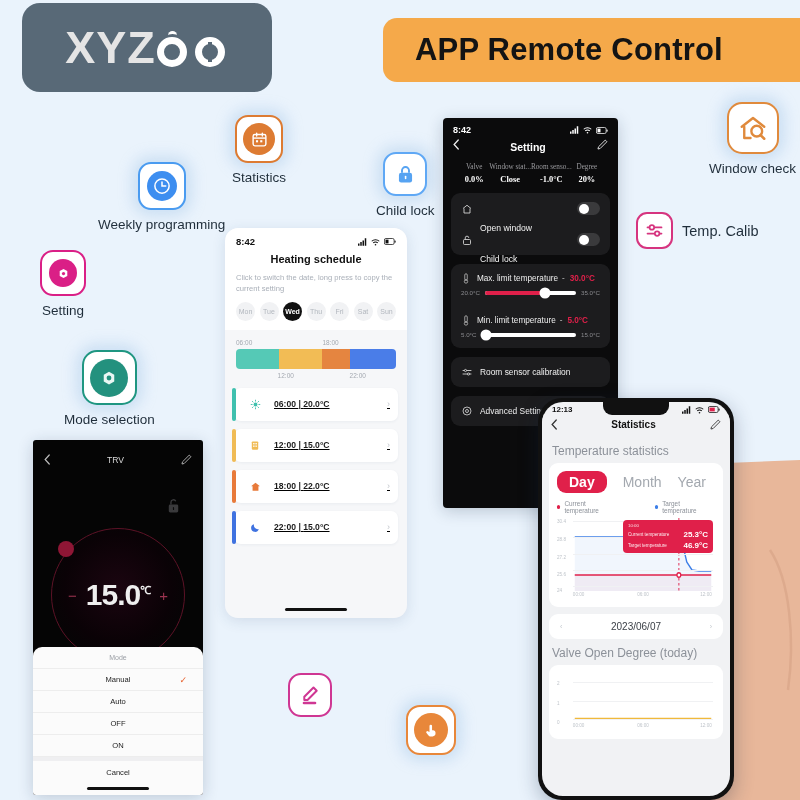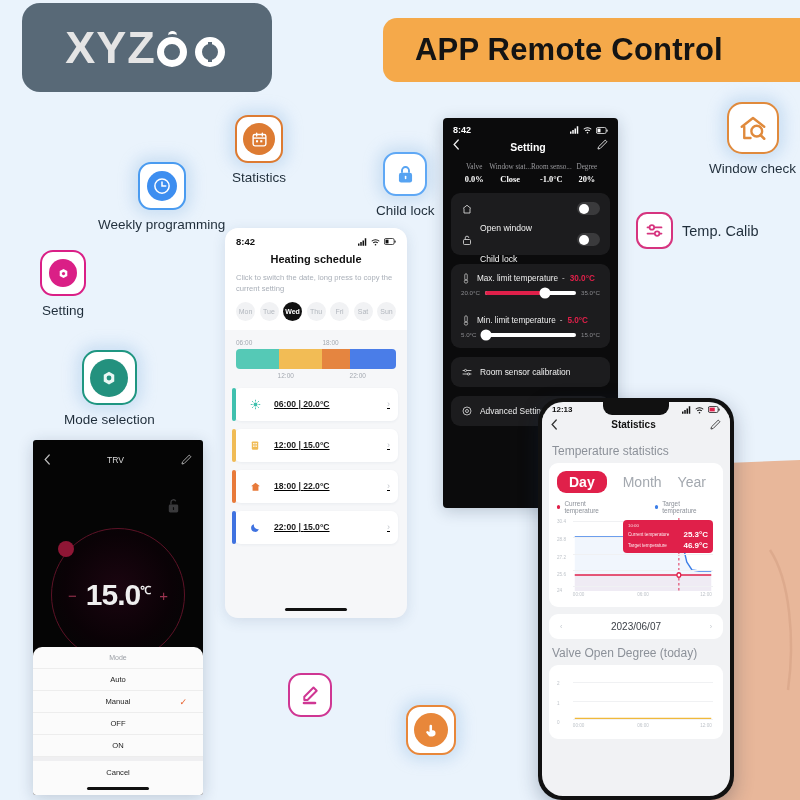--- a/index.html
+++ b/index.html
@@ -734,25 +734,25 @@
       <span class="knob"></span>
       <span class="plusminus" style="left:16px;">−</span>
       <span class="temp-big"><span>15.0</span><span class="temp-unit">℃</span></span>
       <span class="plusminus" style="right:16px;">+</span>
     </div>
     <div style="position:absolute;top:215px;width:100%;text-align:center;font-size:6.6px;color:#6e6e72;">Current temperature 27.9°C</div>
 
     <div class="mode-sheet">
       <div class="ms-row hd">Mode</div>
       <div class="ms-row">
-          <span class="t">Auto</span>
-        </div>
-      <div class="ms-row">
           <span class="t">Manual</span>
           <span class="ms-check">✓</span>
+        </div>
+      <div class="ms-row">
+          <span class="t">Auto</span>
         </div>
       <div class="ms-row">
           <span class="t">OFF</span>
         </div>
       <div class="ms-row">
           <span class="t">ON</span>
         </div>
       <div class="ms-gap"></div>
       <div class="ms-row" style="border-bottom:none;">
           <span class="t">Cancel</span>

